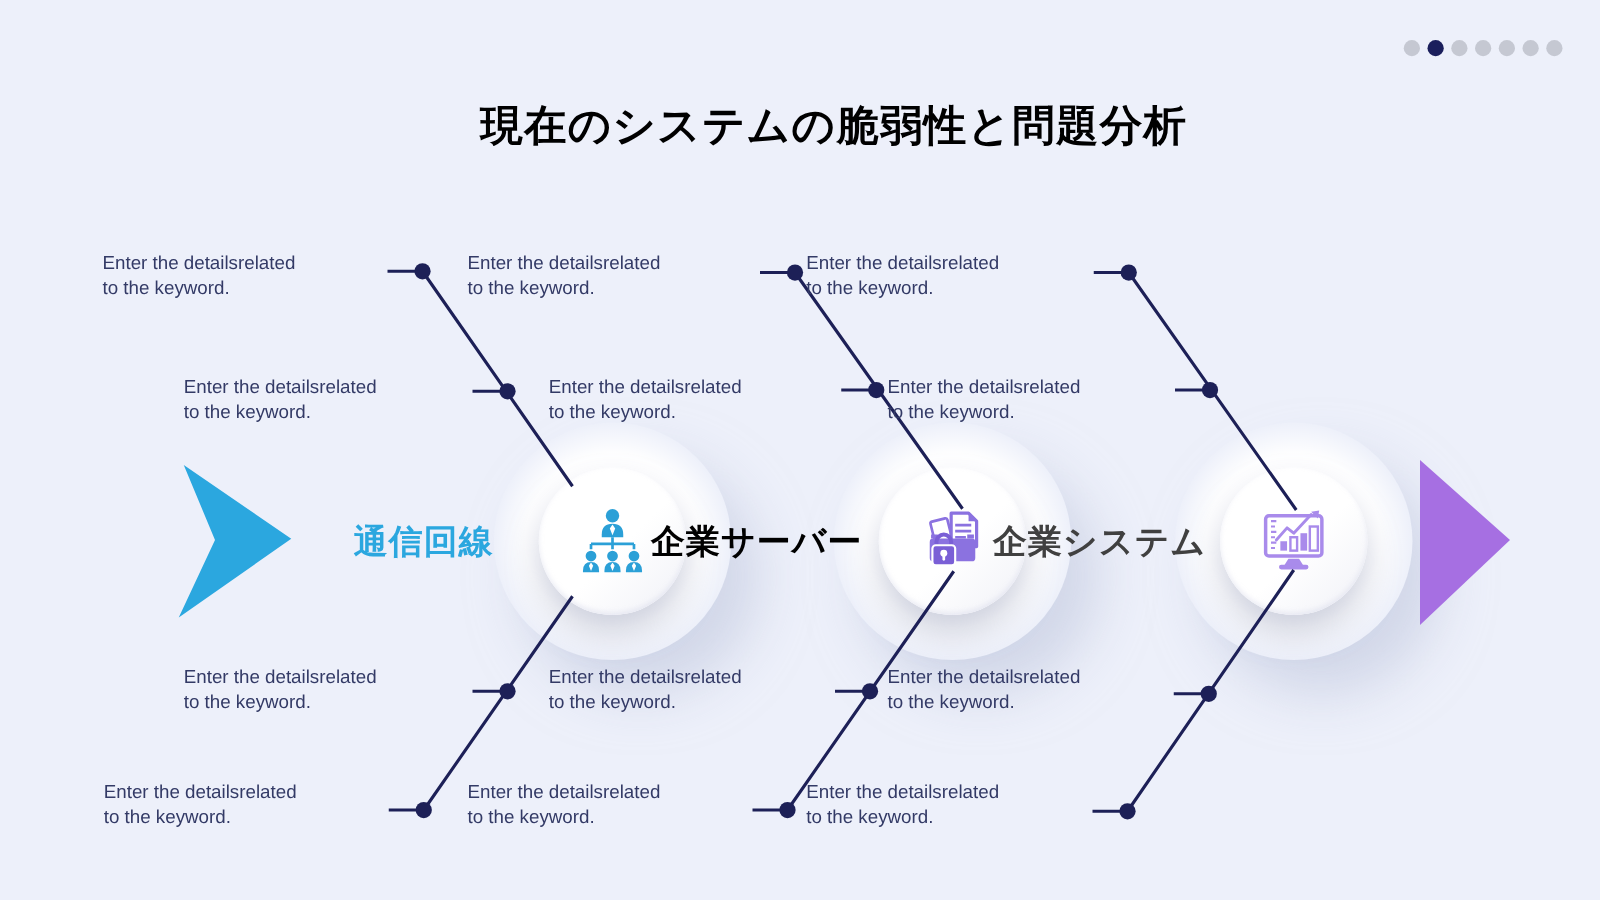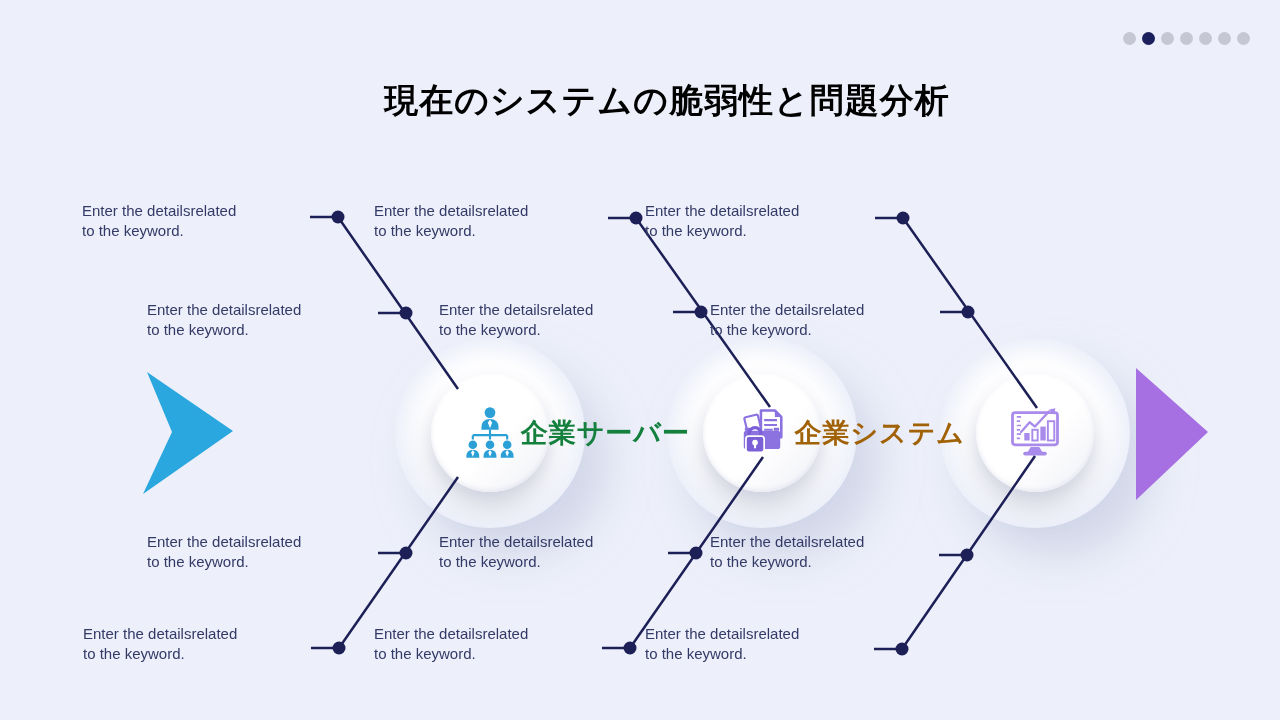--- a/index.html
+++ b/index.html
@@ -157,22 +157,23 @@
         <circle cx="968" cy="312" r="6.5"></circle>
       <circle cx="406" cy="553" r="6.5"></circle>
         <circle cx="339" cy="648" r="6.5"></circle>
       <circle cx="696" cy="553" r="6.5"></circle>
         <circle cx="630" cy="648" r="6.5"></circle>
       <circle cx="967" cy="555" r="6.5"></circle>
         <circle cx="902" cy="649" r="6.5"></circle>
     </g>
   </svg>
 
-  <div class="kw k2" style="color: #15803d;">企業サーバー</div>
-  <div class="kw k3" style="color: #a16207;">企業システム</div>
+  <div class="kw k1" style="color: rgb(43, 167, 223);">通信回線</div>
+  <div class="kw k2" style="color: #000000;">企業サーバー</div>
+  <div class="kw k3" style="color: #404040;">企業システム</div>
 
   <div class="note n1"><span>Enter the detailsrelated</span><br><span>to the keyword.</span></div>
   <div class="note n2"><span>Enter the detailsrelated</span><br><span>to the keyword.</span></div>
   <div class="note n3"><span>Enter the detailsrelated</span><br><span>to the keyword.</span></div>
   <div class="note n4"><span>Enter the detailsrelated</span><br><span>to the keyword.</span></div>
   <div class="note n5"><span>Enter the detailsrelated</span><br><span>to the keyword.</span></div>
   <div class="note n6"><span>Enter the detailsrelated</span><br><span>to the keyword.</span></div>
   <div class="note n7"><span>Enter the detailsrelated</span><br><span>to the keyword.</span></div>
   <div class="note n8"><span>Enter the detailsrelated</span><br><span>to the keyword.</span></div>
   <div class="note n9"><span>Enter the detailsrelated</span><br><span>to the keyword.</span></div>

